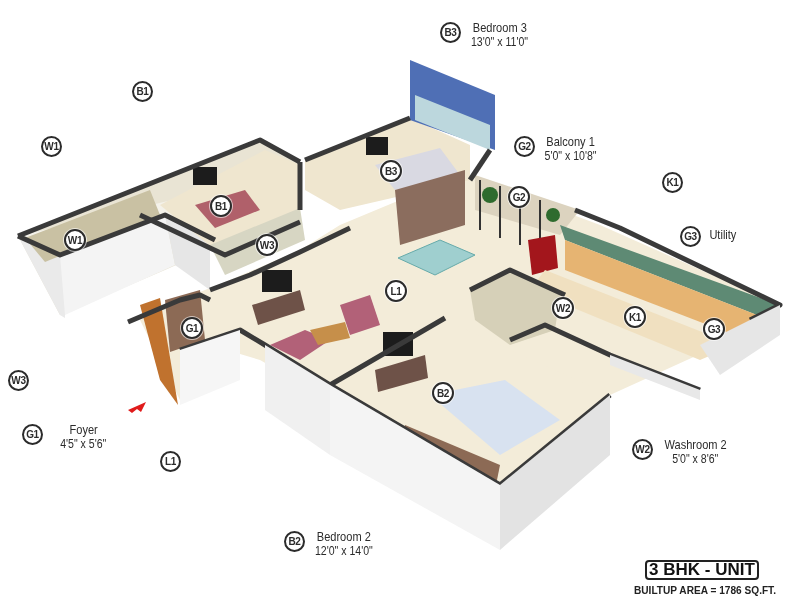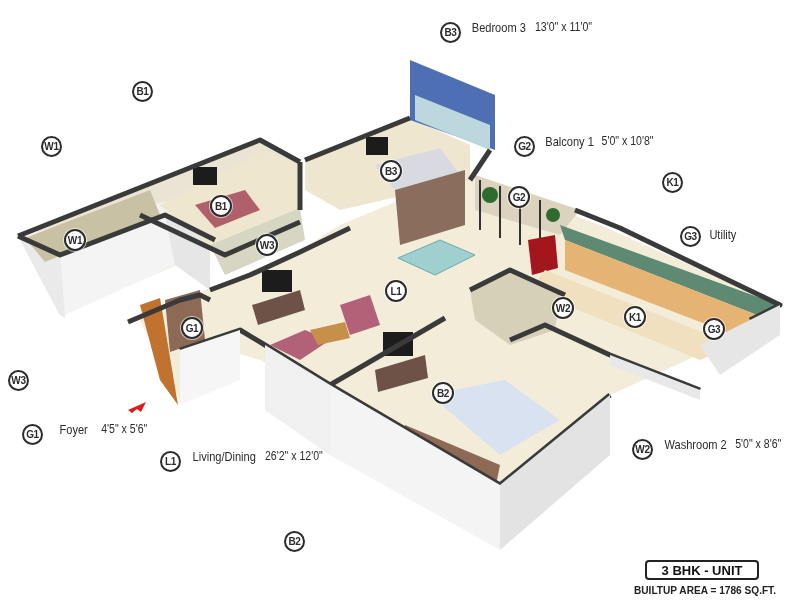--- a/index.html
+++ b/index.html
@@ -7,35 +7,35 @@
   body { position: relative; font-family: "Liberation Sans", sans-serif; color: #2b2b2b; }
 
   .plan-svg { position: absolute; left: 0; top: 0; width: 800px; height: 600px; }
 
   .legend { position: absolute; display: flex; align-items: flex-start; gap: 6px; }
   .legend .badge {
     width: 21px; height: 21px; border: 2px solid #2b2b2b; border-radius: 50%;
     font-size: 10px; font-weight: bold; display: flex; align-items: center; justify-content: center;
     background: #fff; flex-shrink: 0; margin-top: 2px; letter-spacing: -0.3px;
   }
-  .legend .text { display: flex; flex-direction: row; line-height: 15px; }
+  .legend .text { display: flex; flex-direction: column; align-items: center; line-height: 15px; }
   .legend .name { font-size: 13px; transform: scaleX(0.85); white-space: nowrap; }
   .legend .dim { font-size: 12px; transform: scaleX(0.88); white-space: nowrap; }
 
   .tag {
     position: absolute; width: 22px; height: 22px; border-radius: 50%;
     background: #ffffff; border: 2px solid #2b2b2b; font-size: 10px; font-weight: bold;
     display: flex; align-items: center; justify-content: center; letter-spacing: -0.3px;
     box-shadow: 0 0 0 1px rgba(255,255,255,0.6);
   }
 
   .unit-box {
     position: absolute; left: 645px; top: 560px; width: 114px; height: 20px;
     border: 2px solid #222; border-radius: 4px; display: flex; align-items: center; justify-content: center;
-    font-size: 13px; font-weight: bold; color: #111;
+    font-size: 17px; font-weight: bold; color: #111;
   }
   .area-text {
     position: absolute; left: 634px; top: 584px; font-size: 11px; font-weight: bold; color: #222;
     white-space: nowrap; transform: scaleX(0.92); transform-origin: left;
   }
   .entry-arrow { position: absolute; left: 128px; top: 400px; }
 </style>
 </head>
 <body>
 
@@ -174,30 +174,30 @@
 </div>
 <div class="legend" style="left:22px;top:422px;">
   <div class="badge">G1</div>
   <div class="text">
       <span class="name" style="margin-left:8px;">Foyer</span>
       <span class="dim" style="margin-left:8px;">4'5" x 5'6"</span>
     </div>
 </div>
 <div class="legend" style="left:160px;top:449px;">
   <div class="badge">L1</div>
-  <div class="text">
-      <span class="name">Living/Dining</span>
-      <span class="dim">26'2" x 12'0"</span>
-    </div>
 </div>
 <div class="legend" style="left:632px;top:437px;">
   <div class="badge">W2</div>
   <div class="text">
       <span class="name">Washroom 2</span>
       <span class="dim">5'0" x 8'6"</span>
     </div>
 </div>
 <div class="legend" style="left:284px;top:529px;">
   <div class="badge">B2</div>
+  <div class="text">
+      <span class="name">Bedroom 2</span>
+      <span class="dim">12'0" x 14'0"</span>
+    </div>
 </div>
 
 <div class="unit-box">3 BHK - UNIT</div>
 <div class="area-text">BUILTUP AREA = 1786 SQ.FT.</div>
 
 </body></html>

